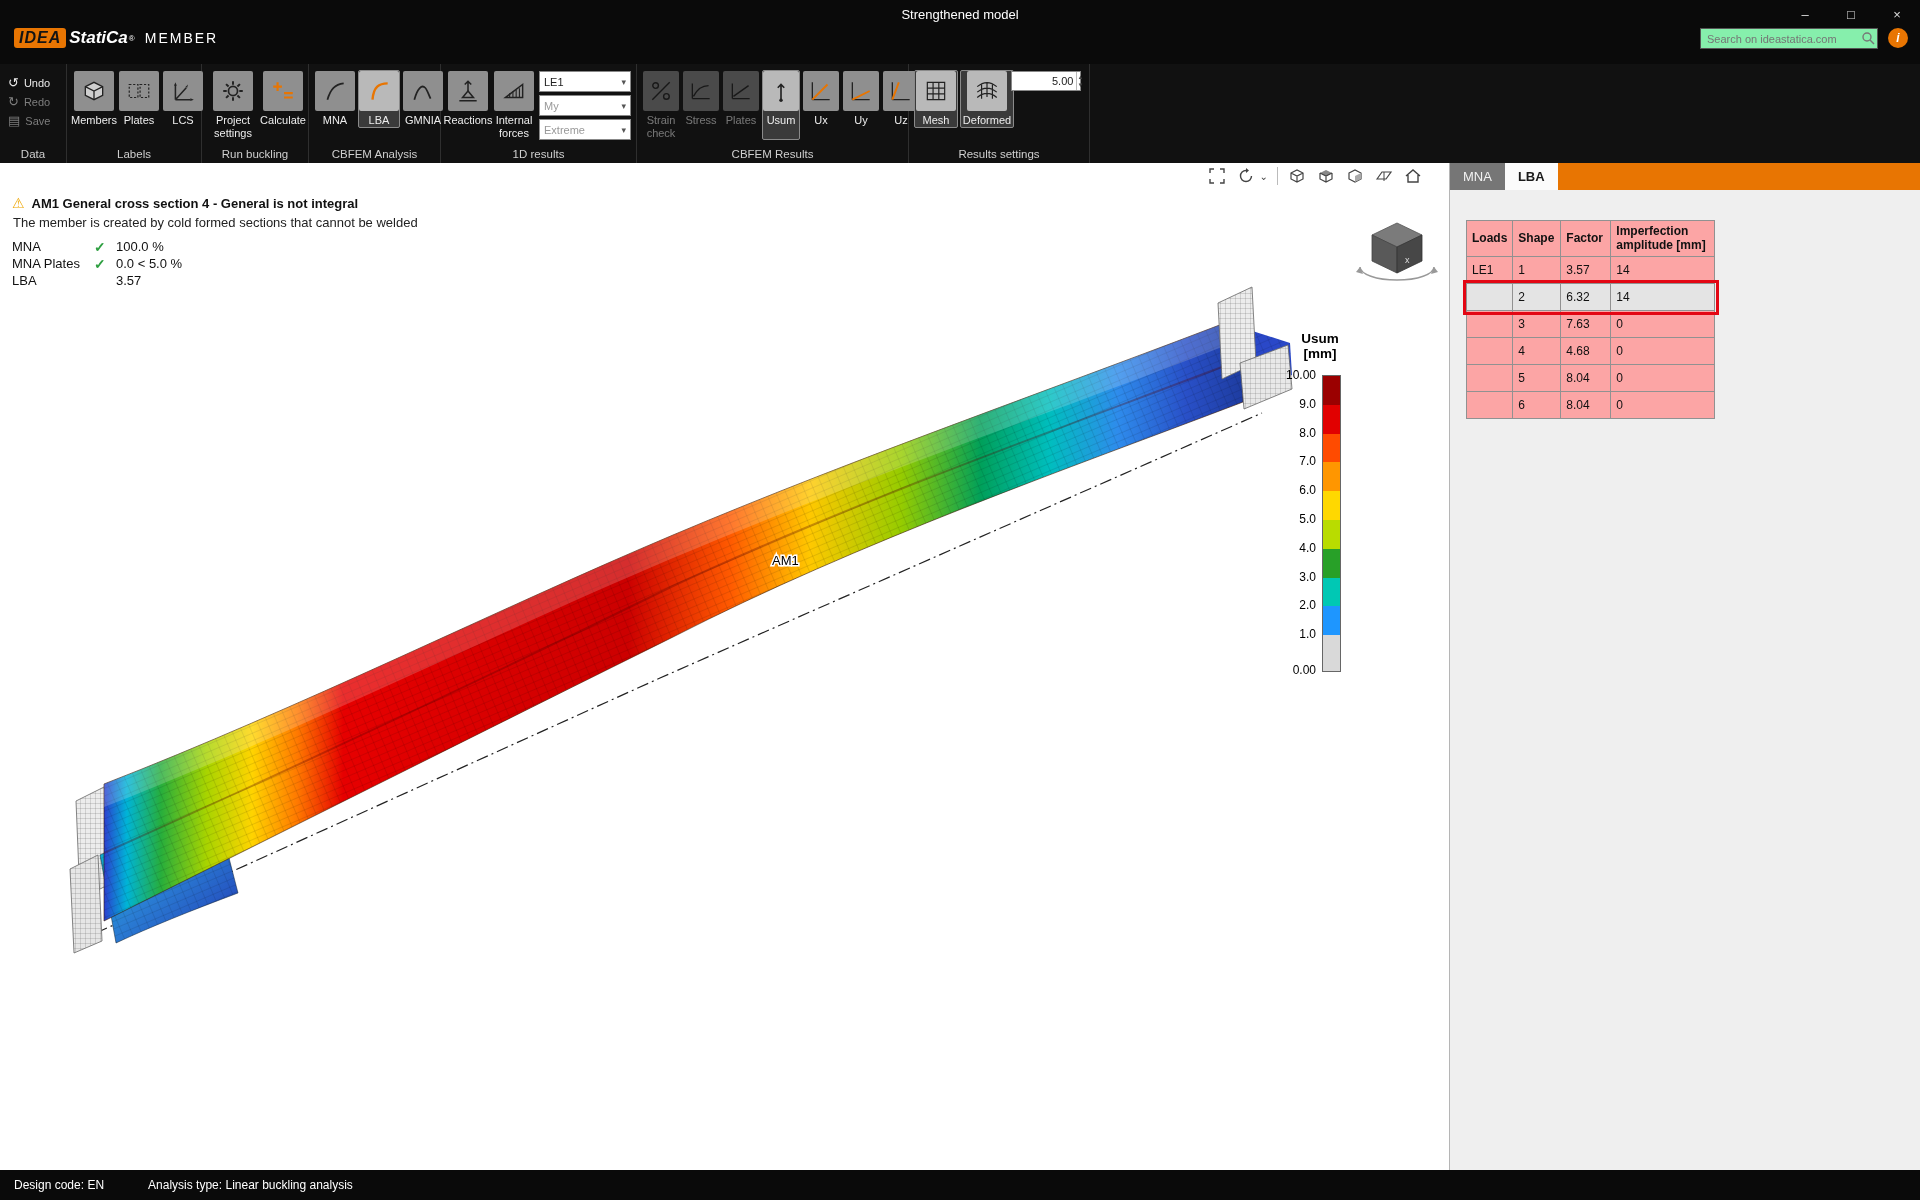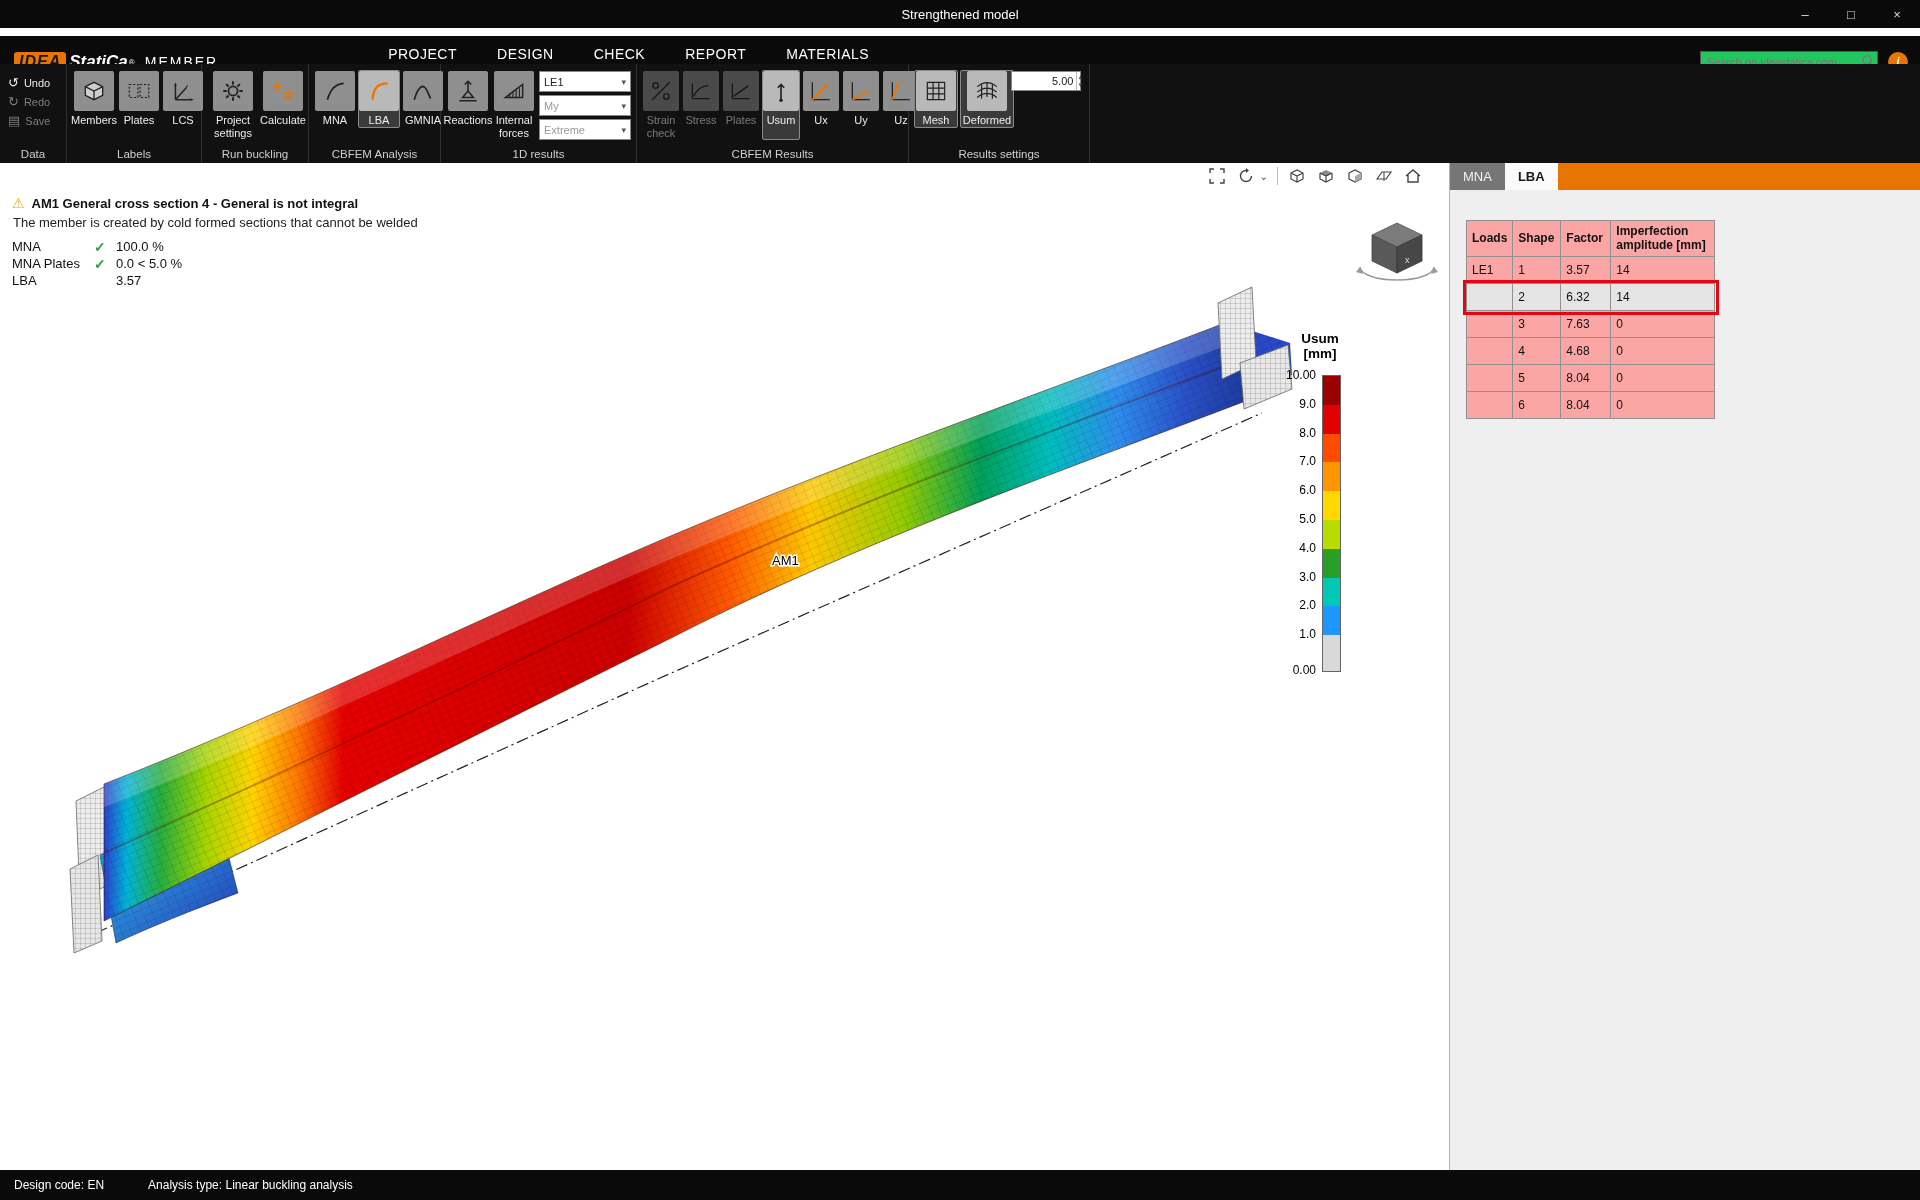--- a/index.html
+++ b/index.html
@@ -8,33 +8,33 @@
   body { position:relative; }
 
   
   .titlebar { position:absolute; top:0; left:0; width:1920px; height:28px; background:#0a0a0a;
               display:flex; align-items:center; justify-content:center; color:#fff; font-size:13px; }
   .win-controls { position:absolute; right:0; top:0; height:28px; display:flex; }
   .win-btn { width:46px; height:28px; display:flex; align-items:center; justify-content:center;
              color:#ddd; font-size:13px; }
 
   
-  .menubar { position:absolute; top:36px; left:0; width:1920px; height:36px; background:#0a0a0a;
-             display:flex; align-items:flex-end; }
+  .menubar { position:absolute; top:28px; left:0; width:1920px; height:36px; background:#0a0a0a;
+             display:flex; align-items:flex-start; }
   .brand { display:flex; align-items:center; margin-left:14px; }
   .brand-idea { background:#e87502; color:#141414; font-weight:bold; font-style:italic;
                 font-size:16px; padding:1px 5px; border-radius:3px; letter-spacing:1px; }
   .brand-statica { color:#fff; font-weight:bold; font-style:italic; font-size:17px; margin-left:3px; }
   .brand-reg { color:#fff; font-size:8px; vertical-align:super; margin-left:1px; }
   .brand-member { color:#fff; font-size:14px; letter-spacing:2px; margin-left:10px; }
   .nav { display:flex; margin-left:150px; height:36px; }
   .nav-item { color:#fff; font-size:14px; line-height:36px; padding:0 20px; letter-spacing:0.5px; }
   .nav-item.active { box-shadow: inset 0 -3px 0 #e87502; }
   .searchwrap { margin-left:auto; position:relative; }
-  .searchwrap input { width:178px; height:21px; border:1px solid #555; background:#22c55e;
+  .searchwrap input { width:178px; height:21px; border:1px solid #555; background:#86efac;
                       font-size:11px; padding:0 20px 0 6px; color:#333; font-family:"Liberation Sans",sans-serif;}
   .search-ic { position:absolute; right:3px; top:3px; }
   .info-btn { width:20px; height:20px; border-radius:50%; background:#e87502; color:#fff;
               font-weight:bold; font-size:12px; display:flex; align-items:center; justify-content:center;
               margin:0 12px 0 10px; font-style:italic; }
 
   
   .ribbon { position:absolute; top:64px; left:0; width:1920px; height:99px; background:#111;
             display:flex; }
   .rgroup { position:relative; height:99px; border-right:1px solid #2f2f2f; flex:none; }
@@ -138,27 +138,20 @@
     <div class="win-btn">×</div>
   </div>
 </div>
 
 <div class="menubar">
   <div class="brand">
     <span class="brand-idea">IDEA</span>
     <span class="brand-statica">StatiCa</span>
     <span class="brand-reg">®</span>
     <span class="brand-member">MEMBER</span>
-  </div>
-  <div class="nav">
-    <div class="nav-item">PROJECT</div>
-    <div class="nav-item">DESIGN</div>
-    <div class="nav-item active">CHECK</div>
-    <div class="nav-item">REPORT</div>
-    <div class="nav-item">MATERIALS</div>
   </div>
   <div class="searchwrap">
     <input type="text" placeholder="Search on ideastatica.com" style="">
     <span class="search-ic">
       <svg width="14" height="14" viewBox="0 0 14 14">
           <circle cx="6" cy="6" r="4" fill="none" stroke="#777" stroke-width="1.4"></circle>
           <path d="M9 9l4 4" stroke="#777" stroke-width="1.4"></path>
         </svg>
     </span>
   </div>

